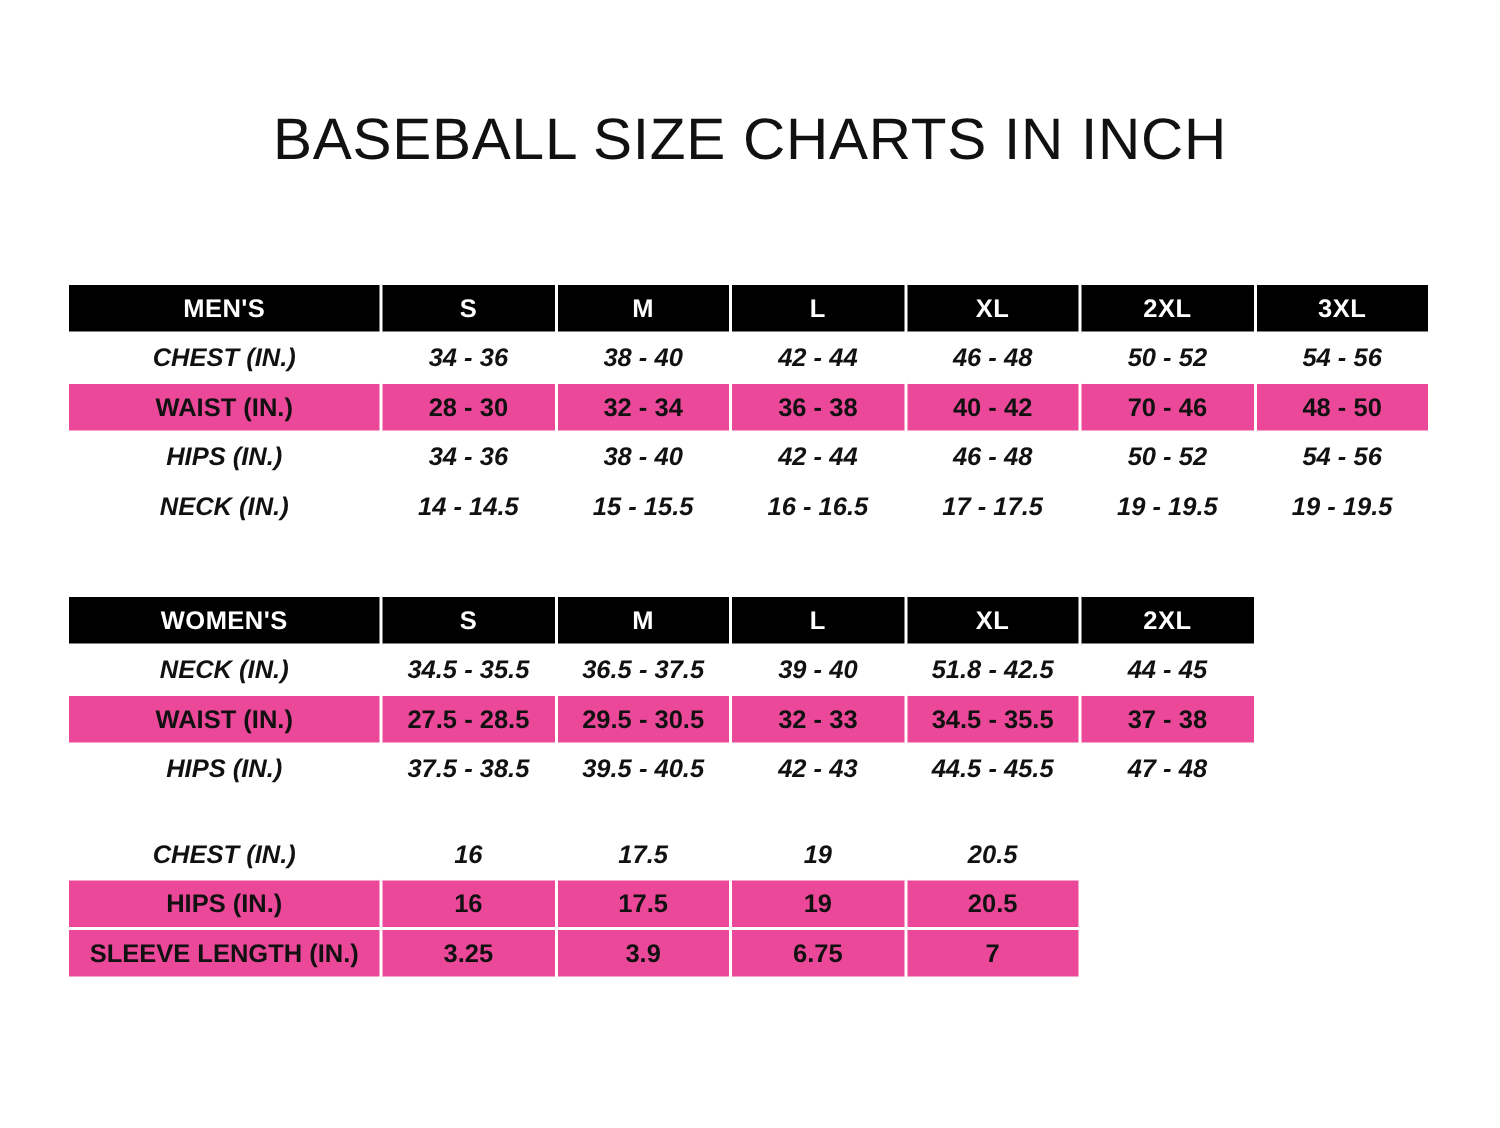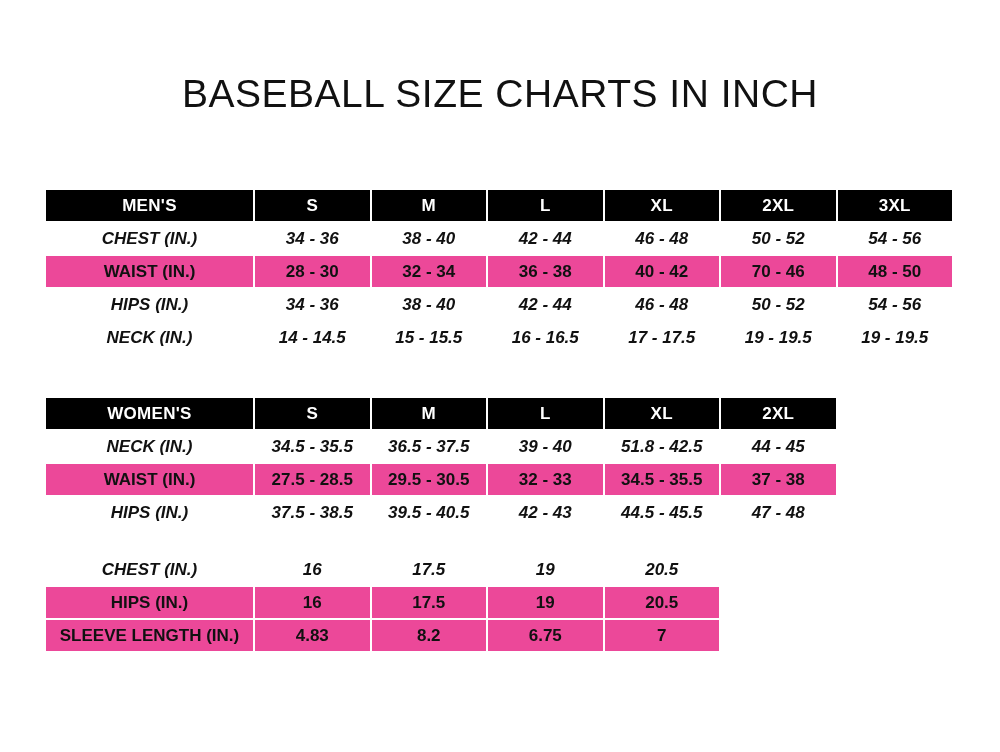--- a/index.html
+++ b/index.html
@@ -214,21 +214,21 @@
       </tr>
       <tr class="row-b">
         <td>HIPS (IN.)</td>
         <td>16</td>
         <td>17.5</td>
         <td>19</td>
         <td>20.5</td>
       </tr>
       <tr class="row-b">
         <td>SLEEVE LENGTH (IN.)</td>
-        <td>4.83</td>
-        <td>8.2</td>
+        <td>3.25</td>
+        <td>3.9</td>
         <td>6.75</td>
         <td>7</td>
       </tr>
     </tbody>
   </table>
 
 </div>
 
 </body></html>

